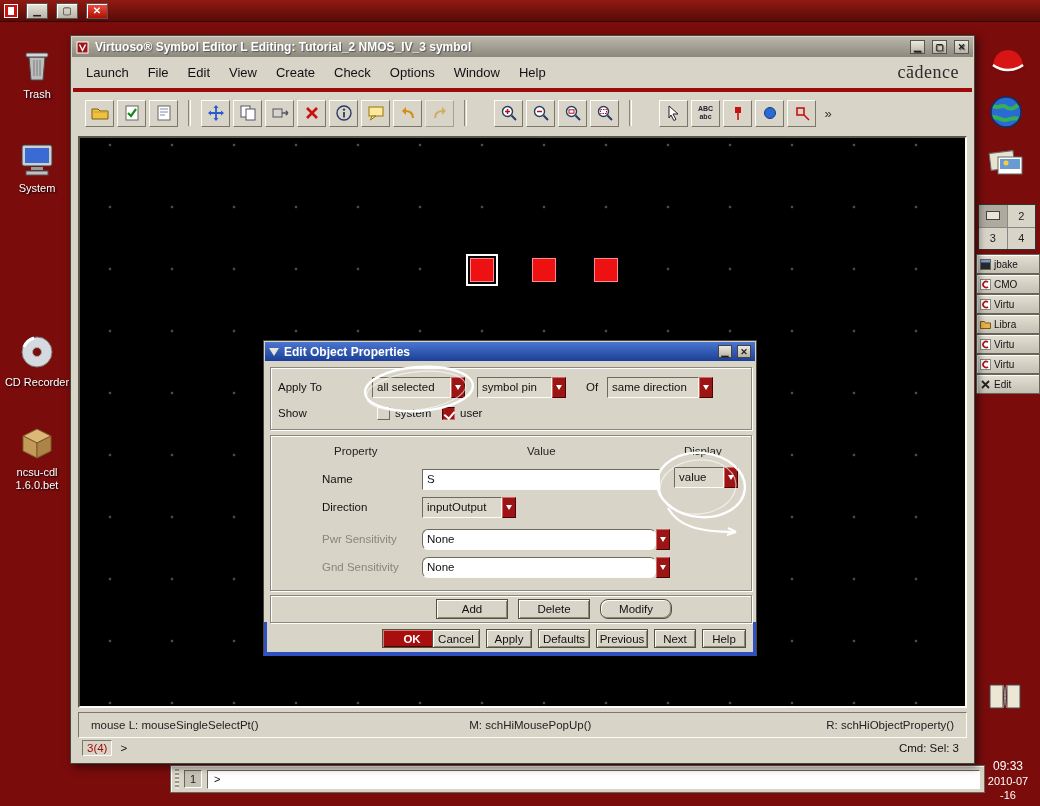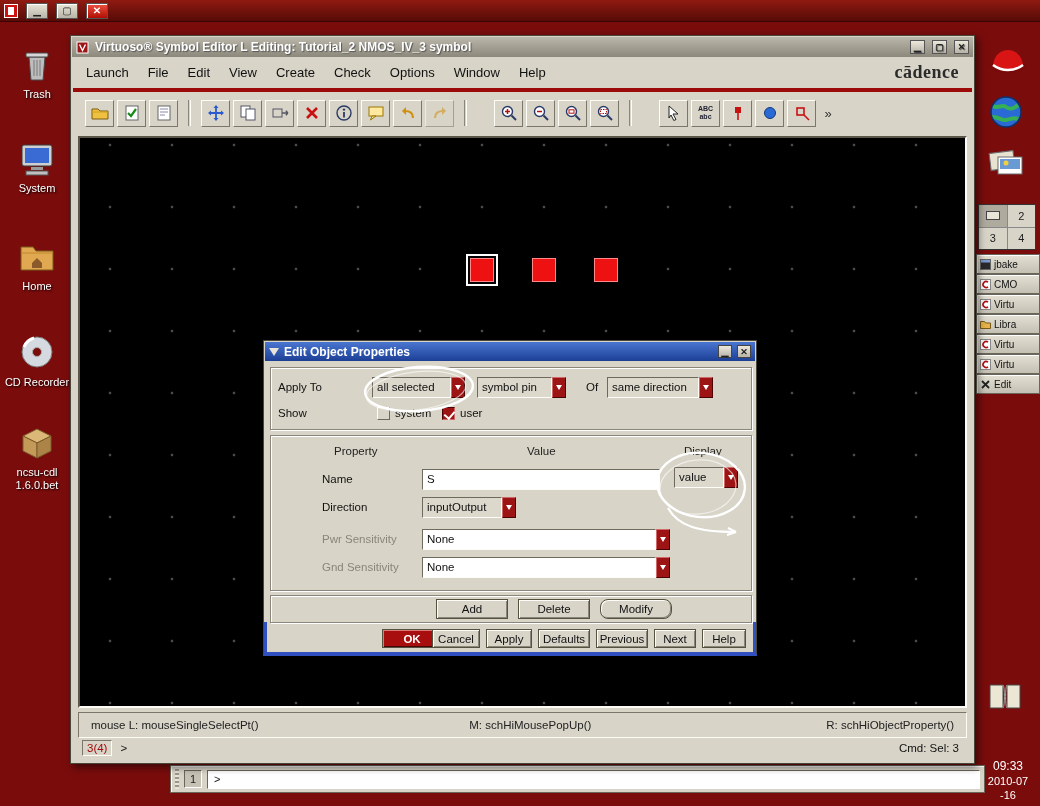--- a/index.html
+++ b/index.html
@@ -39,21 +39,21 @@
   .tb-cell{width:18px;height:18px;background:#c6c2b6;border:1px solid;border-color:#6a665a #fff #fff #6a665a;display:flex;align-items:center;justify-content:center;font-size:11px;color:#222;}
   .tb-field{flex:1;height:19px;background:#fff;border:1px solid;border-color:#6a665a #fff #fff #6a665a;font-size:11px;color:#111;display:flex;align-items:center;padding:0 6px;}
 
   
   .vw{position:absolute;left:70px;top:35px;width:905px;height:729px;background:#d8d4c8;border:1px solid #4a463a;box-shadow:3px 3px 8px rgba(0,0,0,.55);z-index:5;}
   .vw-title{position:absolute;left:1px;top:1px;right:1px;height:20px;background:linear-gradient(180deg,#bab6a9,#8c887b);display:flex;align-items:center;gap:6px;padding:8px 4px;color:#fff;font-weight:bold;font-size:12px;text-shadow:1px 1px 1px #555;}
   .vw-title .sp{flex:1;}
   .mini-btn{width:15px;height:14px;background:linear-gradient(180deg,#ece8dc,#b8b4a8);border:1px solid #555;display:flex;align-items:center;justify-content:center;font-size:9px;color:#222;margin-left:1px;}
   .vw-menu{position:absolute;left:1px;top:21px;right:1px;height:31px;display:flex;align-items:center;padding:0 14px;color:#111;font-size:13px;}
   .vw-menu .mi{margin-right:19px;cursor:default;}
-  .brand{margin-left:auto;font-size:18px;font-weight:bold;color:#2b2b2b;letter-spacing:.5px;font-family:"Liberation Serif",serif;}
+  .brand{margin-left:auto;font-size:18px;font-weight:normal;color:#2b2b2b;letter-spacing:.5px;font-family:"Liberation Serif",serif;}
   .vw-redline{position:absolute;left:2px;top:52px;right:2px;height:4px;background:#9c0a0a;}
   .vw-toolbar{position:absolute;left:2px;top:56px;right:2px;height:42px;display:flex;align-items:center;padding:0 12px;gap:3px;background:#d8d4c8;}
   .tbtn{width:29px;height:27px;background:#d8d4c8;border:1px solid;border-color:#fdfcf7 #7a766a #7a766a #fdfcf7;display:flex;flex-direction:column;align-items:center;justify-content:center;flex:none;}
   .tsep{width:3px;height:26px;border-left:1px solid #8a867a;border-right:1px solid #fdfcf7;margin:0 7px;flex:none;}
   .tgap{width:14px;flex:none;}
   .abc1,.abc2{display:block;font-size:7px;line-height:8px;color:#223;font-weight:bold;}
   .chev{font-size:13px;color:#333;border:none;background:none;width:18px;}
 
   
   .vw-canvas{position:absolute;left:7px;top:100px;width:889px;height:572px;background-color:#000;border:2px solid;border-color:#5a564a #fdfcf7 #fdfcf7 #5a564a;background-image:radial-gradient(circle,#4a4a4a 1.1px,transparent 1.7px);background-size:62px 62px;background-position:-1px -24px;}
@@ -73,21 +73,21 @@
   .dlg-title{position:absolute;left:1px;top:1px;right:1px;height:19px;background:linear-gradient(180deg,#4a76d0,#1c3f96);display:flex;align-items:center;gap:5px;padding:0 4px;color:#fff;font-weight:bold;font-size:12px;}
   .dlg-title .sp{flex:1;}
   .dlg-ico{width:0;height:0;border-left:5px solid transparent;border-right:5px solid transparent;border-top:8px solid #e8e4d8;}
   .dbtn{width:14px;height:13px;background:linear-gradient(180deg,#ece8dc,#b8b4a8);border:1px solid #444;display:flex;align-items:center;justify-content:center;font-size:9px;color:#222;}
   .gbox{position:absolute;border:1px solid #8a867a;box-shadow:inset 1px 1px 0 #fff,1px 1px 0 #fff;}
   .dlbl{position:absolute;font-size:11.5px;color:#111;line-height:21px;white-space:nowrap;}
   .dlbl.dim{color:#8a867a;}
   .dlbl.hdr{color:#222;}
   .combo{position:absolute;height:21px;display:flex;}
   .combo .val{flex:1;background:#dcd8cc;border:1px solid;border-color:#6e6a5e #fdfcf7 #fdfcf7 #6e6a5e;font-size:11.5px;padding:3px 4px 0 4px;color:#111;white-space:nowrap;overflow:hidden;}
-  .combo .val.light{background:#fff;}
+  .combo .val.light{background:#fff;border-radius:6px;}
   .combo .cbtn{width:14px;background:#9c1414;border:1px solid;border-color:#d06a6a #4a0404 #4a0404 #d06a6a;display:flex;align-items:center;justify-content:center;flex:none;}
   .combo .cbtn::after{content:"";border-left:3.5px solid transparent;border-right:3.5px solid transparent;border-top:5px solid #fff;}
   .tfield{position:absolute;height:21px;background:#fff;border:1px solid;border-color:#6e6a5e #fdfcf7 #fdfcf7 #6e6a5e;font-size:11.5px;padding:3px 4px 0 4px;color:#111;}
   .cb{position:absolute;width:13px;height:13px;background:#d8d4c8;border:1px solid;border-color:#fdfcf7 #6e6a5e #6e6a5e #fdfcf7;}
   .cb.checked{background:#9c1414;border-color:#4a0404 #d06a6a #d06a6a #4a0404;}
   .cb.checked::after{content:"";position:absolute;left:3px;top:1px;width:5px;height:8px;border:solid #fff;border-width:0 2px 2px 0;transform:rotate(40deg);}
   .dbtn3d{position:absolute;height:20px;background:#d8d4c8;border:1px solid #55513f;box-shadow:inset 1px 1px 0 #fdfcf7,inset -1px -1px 0 #8a867a;font-size:11.5px;display:flex;align-items:center;justify-content:center;color:#111;}
   .dbtn3d.ok{background:#a80e0e;color:#fff;font-weight:bold;box-shadow:inset 1px 1px 0 #d87a7a,inset -1px -1px 0 #4a0404;}
   .blue-edge{position:absolute;width:3px;height:30px;bottom:0;background:#3050c0;}
 
@@ -117,28 +117,20 @@
     <div class="desk-label">Trash</div>
   </div>
   <div class="desk-item" style="top:138px;">
     <svg width="40" height="42" viewBox="0 0 40 42">
         <rect x="5" y="7" width="30" height="21" rx="2" fill="#cfcfcf" stroke="#3a3a3a"></rect>
         <rect x="8" y="10" width="24" height="15" fill="#3a6ad4"></rect>
         <rect x="14" y="29" width="12" height="3" fill="#9a9a9a"></rect>
         <rect x="9" y="33" width="22" height="4" fill="#c0c0c0" stroke="#555"></rect>
       </svg>
     <div class="desk-label">System</div>
-  </div>
-  <div class="desk-item" style="top:236px;">
-    <svg width="40" height="42" viewBox="0 0 40 42">
-        <path d="M4 11h12l3 4h17v19H4z" fill="#e0a850" stroke="#7a5a1a"></path>
-        <path d="M4 17h32" stroke="#c08a30" fill="none"></path>
-        <path d="M15 27l5-5 5 5v5h-10z" fill="#8a5a2a"></path>
-      </svg>
-    <div class="desk-label">Home</div>
   </div>
   <div class="desk-item" style="top:332px;">
     <svg width="40" height="42" viewBox="0 0 40 42">
         <circle cx="20" cy="20" r="15" fill="#d4dae0" stroke="#7a7a7a"></circle>
         <circle cx="20" cy="20" r="4.5" fill="#7a0c0c" stroke="#aaa"></circle>
         <path d="M7 15a15 15 0 0 1 10-9" stroke="#fff" stroke-width="3" fill="none"></path>
       </svg>
     <div class="desk-label">CD Recorder</div>
   </div>
   <div class="desk-item" style="top:422px;">

